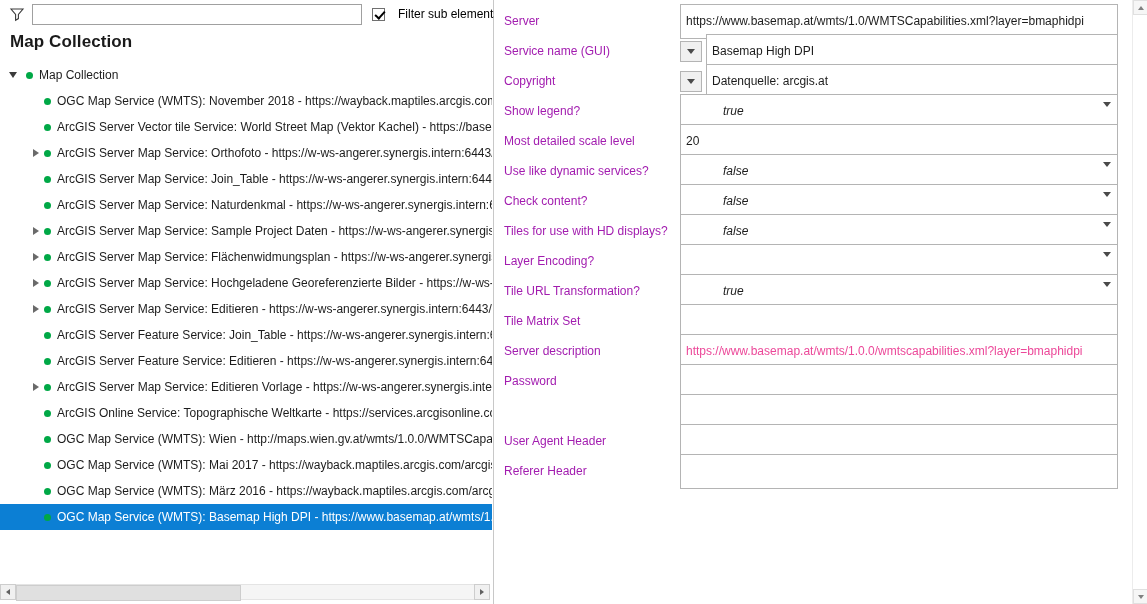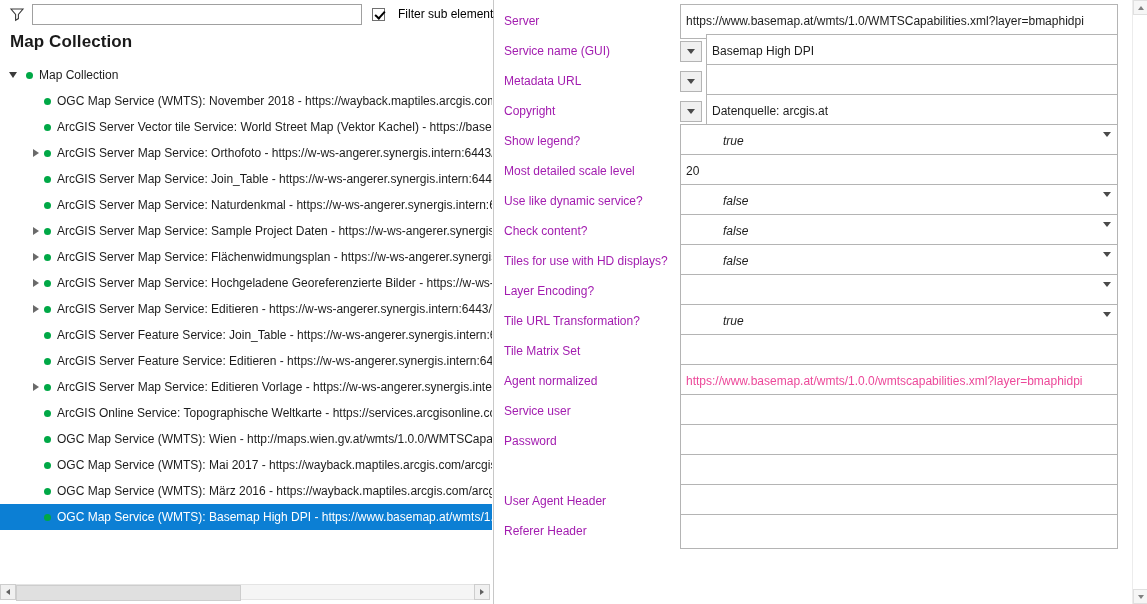--- a/index.html
+++ b/index.html
@@ -416,27 +416,20 @@
     </div>
 
     <div class="prop-row">
       <span class="prop-label">Service name (GUI)</span>
       <span class="combo-btn">
           <span class="caret-down"></span>
         </span>
       <span class="field grow">Basemap High DPI</span>
     </div>
 
-    <div class="prop-row">
-      <span class="prop-label">Metadata URL</span>
-      <span class="combo-btn">
-          <span class="caret-down"></span>
-        </span>
-      <span class="field grow"></span>
-    </div>
 
 
     <div class="prop-row">
       <span class="prop-label">Copyright</span>
       <span class="combo-btn">
           <span class="caret-down"></span>
         </span>
       <span class="field grow">Datenquelle: arcgis.at</span>
     </div>
 
@@ -449,21 +442,21 @@
           </span>
       </span>
     </div>
 
     <div class="prop-row">
       <span class="prop-label">Most detailed scale level</span>
       <span class="field grow">20</span>
     </div>
 
     <div class="prop-row">
-      <span class="prop-label">Use like dynamic service?</span>
+      <span class="prop-label">Use like dynamic services?</span>
       <span class="field grow dropdown italic">
         <span>false</span>
         <span class="caret-wrap">
             <span class="caret-down"></span>
           </span>
       </span>
     </div>
 
     <div class="prop-row">
       <span class="prop-label">Check content?</span>
@@ -504,28 +497,24 @@
           </span>
       </span>
     </div>
 
     <div class="prop-row">
       <span class="prop-label">Tile Matrix Set</span>
       <span class="field grow"></span>
     </div>
 
     <div class="prop-row">
-      <span class="prop-label">Agent normalized</span>
+      <span class="prop-label">Server description</span>
       <span class="field grow ghost">https://www.basemap.at/wmts/1.0.0/wmtscapabilities.xml?layer=bmaphidpi</span>
     </div>
 
-    <div class="prop-row">
-      <span class="prop-label">Service user</span>
-      <span class="field grow"></span>
-    </div>
 
     <div class="prop-row">
       <span class="prop-label">Password</span>
       <span class="field grow"></span>
     </div>
 
     <div class="prop-row">
       <span class="prop-label"></span>
       <span class="field grow"></span>
     </div>

